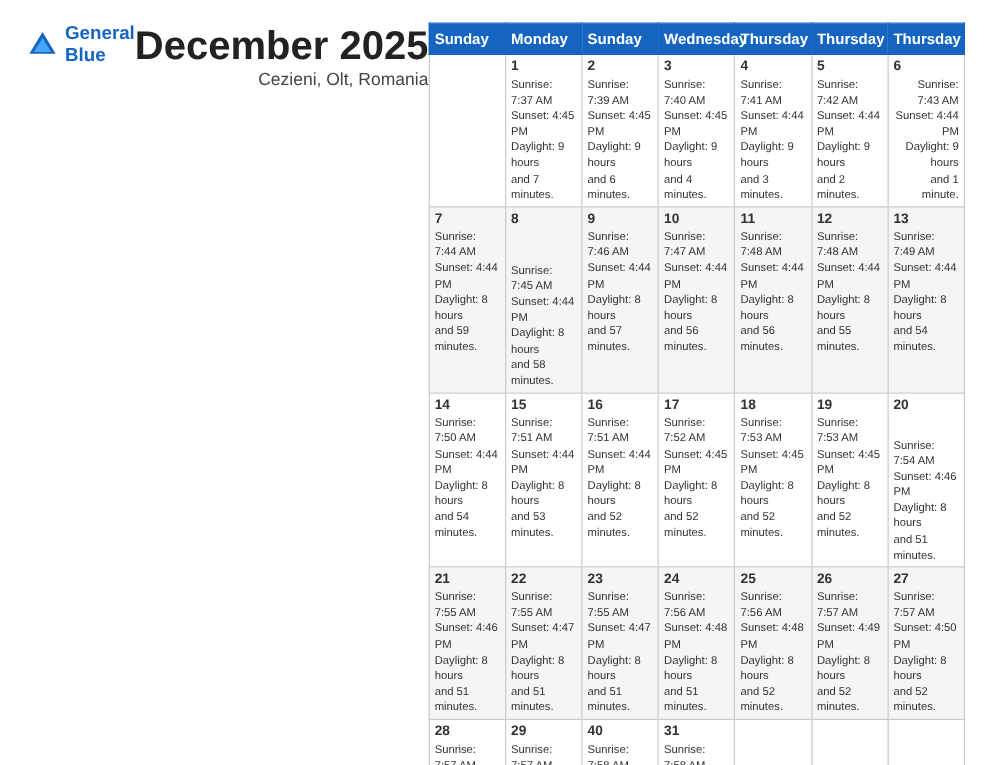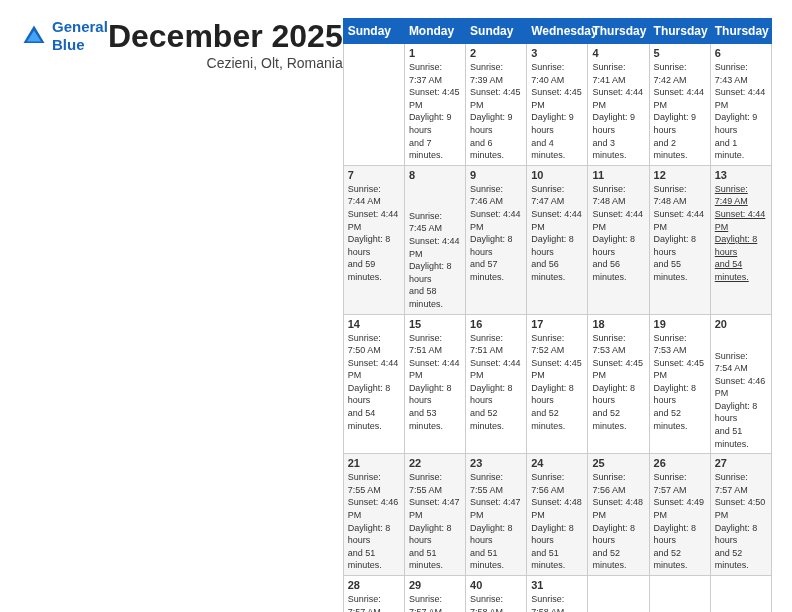--- a/index.html
+++ b/index.html
@@ -165,21 +165,21 @@
           </td>
           <td>
             <div class="day-num">5</div>
             <div class="day-info" style="white-space: pre-line;">Sunrise: 7:42 AM
 Sunset: 4:44 PM
 Daylight: 9 hours
 and 2 minutes.</div>
           </td>
           <td>
             <div class="day-num">6</div>
-            <div class="day-info" style="white-space: pre-line;">Sunrise: 7:43 AM
+            <div class="day-info" style="white-space: pre-line; text-align: right;">Sunrise: 7:43 AM
 Sunset: 4:44 PM
 Daylight: 9 hours
 and 1 minute.</div>
           </td>
         </tr>
         <tr>
           <td>
             <div class="day-num">7</div>
             <div class="day-info" style="white-space: pre-line;">Sunrise: 7:44 AM
 Sunset: 4:44 PM
@@ -216,21 +216,21 @@
           </td>
           <td>
             <div class="day-num">12</div>
             <div class="day-info" style="white-space: pre-line;">Sunrise: 7:48 AM
 Sunset: 4:44 PM
 Daylight: 8 hours
 and 55 minutes.</div>
           </td>
           <td>
             <div class="day-num">13</div>
-            <div class="day-info" style="white-space: pre-line; text-decoration: underline;">Sunrise: 7:49 AM
+            <div class="day-info" style="white-space: pre-line;">Sunrise: 7:49 AM
 Sunset: 4:44 PM
 Daylight: 8 hours
 and 54 minutes.</div>
           </td>
         </tr>
         <tr>
           <td>
             <div class="day-num">14</div>
             <div class="day-info" style="white-space: pre-line;">Sunrise: 7:50 AM
 Sunset: 4:44 PM

